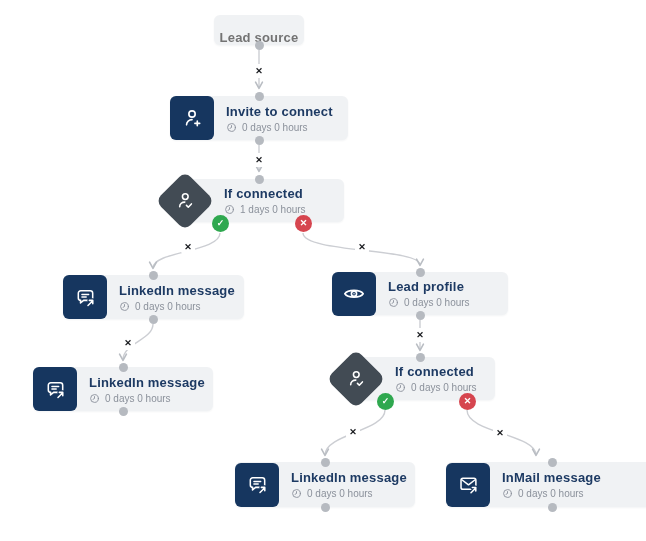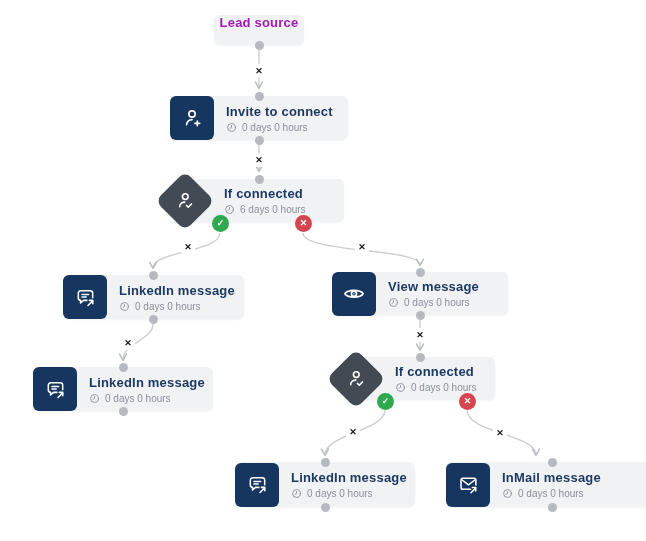--- a/index.html
+++ b/index.html
@@ -6,22 +6,22 @@
   .canvas {
     position:relative; width:646px; height:541px; background:#ffffff;
     font-family:"Liberation Sans", sans-serif; overflow:hidden;
   }
   svg.wires { position:absolute; left:0; top:0; }
 
   .card {
     position:absolute; background:#f0f2f4; border-radius:6px;
     box-shadow:0 1px 2px rgba(27,43,65,.05);
   }
-  .start { display:flex; align-items:flex-start; justify-content:center;
-    font-size:13px; font-weight:600; color:#a21caf; letter-spacing:.2px; }
+  .start { display:flex; align-items:flex-end; justify-content:center;
+    font-size:13px; font-weight:600; color:#737373; letter-spacing:.2px; }
   .action { display:flex; align-items:center; }
   .iconbox {
     width:44px; height:44px; flex:0 0 44px; background:#16365f;
     border-radius:6px; display:flex; align-items:center; justify-content:center;
   }
   .nbody { padding-left:12px; display:flex; flex-direction:column; gap:3px; }
   .cond .nbody { padding-left:50px;justify-content:center; }
   .ntitle { font-size:13px; font-weight:600; color:#1d3a63; letter-spacing:.2px; }
   .delay { display:flex; align-items:center; gap:5px; font-size:10px; color:#8b919b; }
   .delay svg { display:block; }
@@ -112,21 +112,21 @@
         <path d="M13.6 16.8l2 2 3.4-3.6"></path>
       </svg>
     </span>
     <span class="nbody">
       <span class="ntitle">If connected</span>
       <span class="delay">
         <svg width="11" height="11" viewBox="0 0 24 24" fill="none" stroke="#8b919b" stroke-width="2" stroke-linecap="round">
           <circle cx="12" cy="12" r="8.5"></circle>
             <path d="M12 7.8 V12 L8.8 13.8"></path>
         </svg>
-        <span>6 days 0 hours</span>
+        <span>1 days 0 hours</span>
       </span>
     </span>
     <span class="dot top"></span>
     <span class="badge yes" style="left:38px; top:36px;">✓</span>
     <span class="badge no" style="left:121px; top:36px;">✕</span>
   </div>
 
   <div class="card action" style="left:63px; top:275px; width:181px; height:44px;">
     <span class="iconbox">
       <svg width="23" height="23" viewBox="0 0 24 24" fill="none" stroke="#ffffff" stroke-width="1.6" stroke-linecap="round" stroke-linejoin="round">
@@ -175,21 +175,21 @@
 
   <div class="card action" style="left:332px; top:272px; width:176px; height:43px;">
     <span class="iconbox">
       <svg width="24" height="24" viewBox="0 0 24 24" fill="none" stroke="#ffffff" stroke-width="1.6" stroke-linecap="round" stroke-linejoin="round">
         <path d="M2.8 11.7C5.8 7.2 18.2 7.2 21.2 11.7C18.2 16.2 5.8 16.2 2.8 11.7Z"></path>
         <circle cx="12" cy="11.7" r="2.6"></circle>
         <circle cx="12" cy="11.7" r="0.7" fill="#ffffff" stroke="none"></circle>
       </svg>
     </span>
     <span class="nbody">
-      <span class="ntitle">View message</span>
+      <span class="ntitle">Lead profile</span>
       <span class="delay">
         <svg width="11" height="11" viewBox="0 0 24 24" fill="none" stroke="#8b919b" stroke-width="2" stroke-linecap="round">
           <circle cx="12" cy="12" r="8.5"></circle>
             <path d="M12 7.8 V12 L8.8 13.8"></path>
         </svg>
         <span>0 days 0 hours</span>
       </span>
     </span>
     <span class="dot top"></span>
     <span class="dot bottom"></span>

